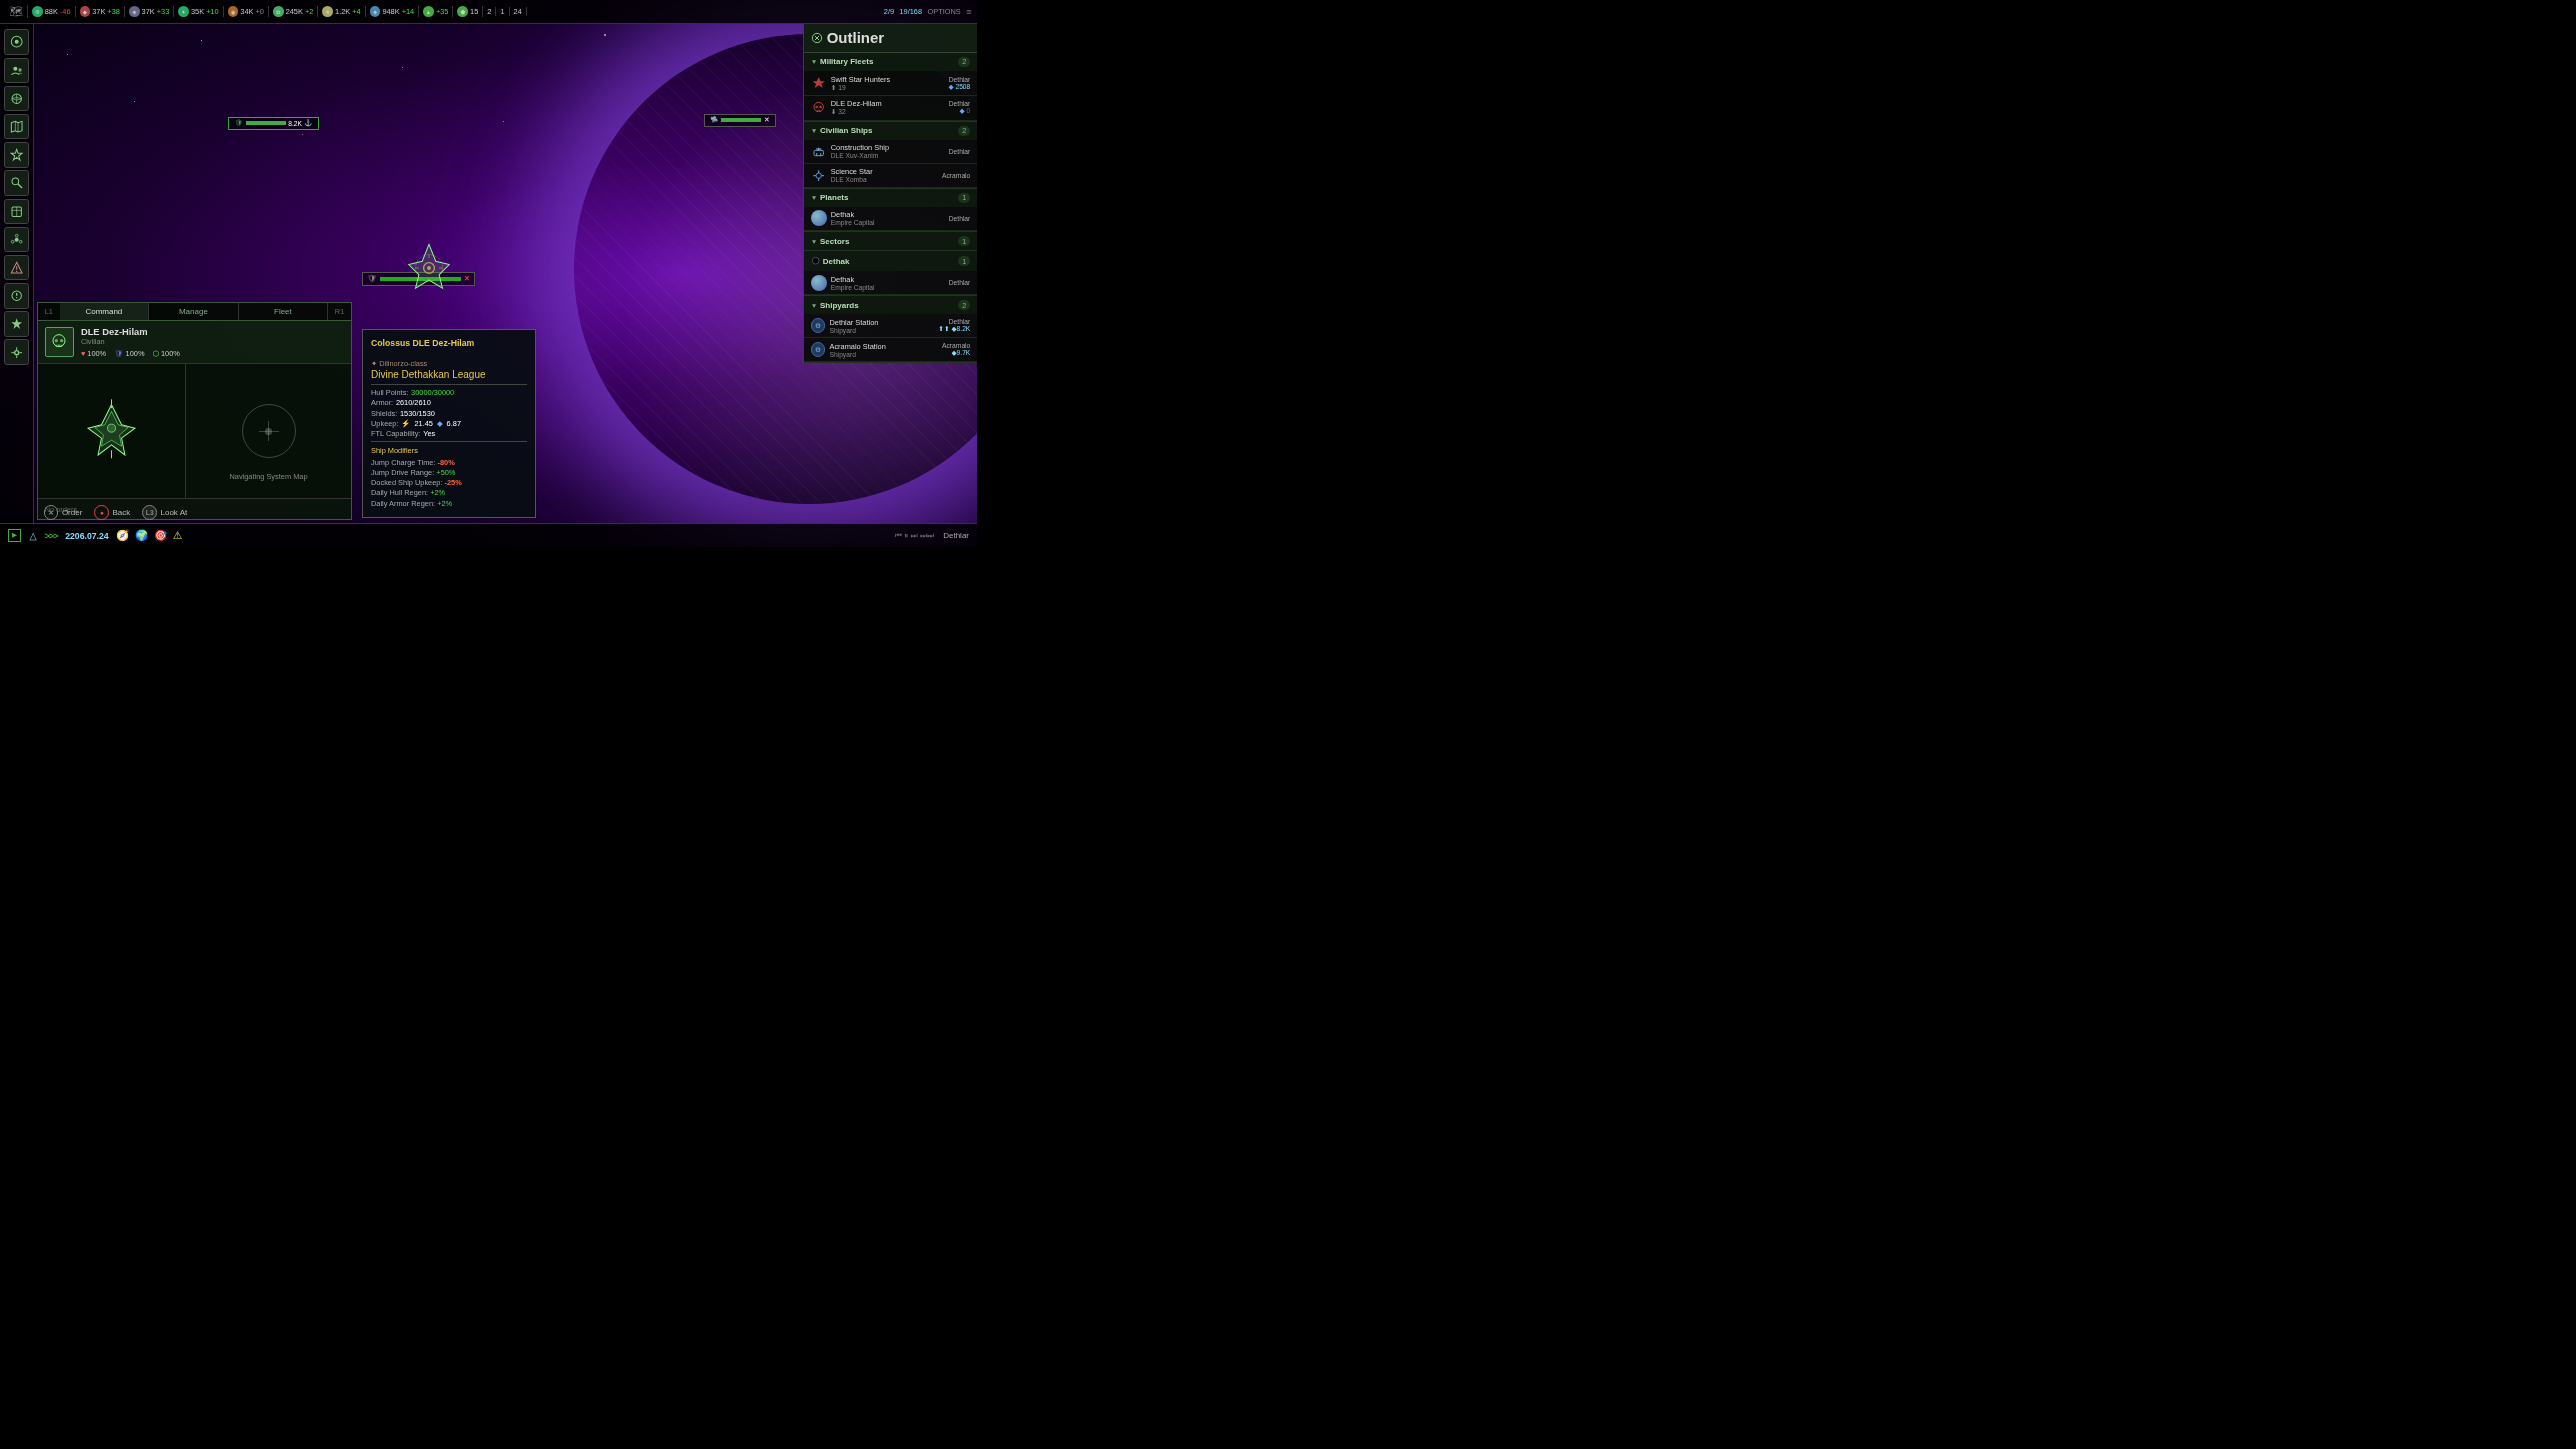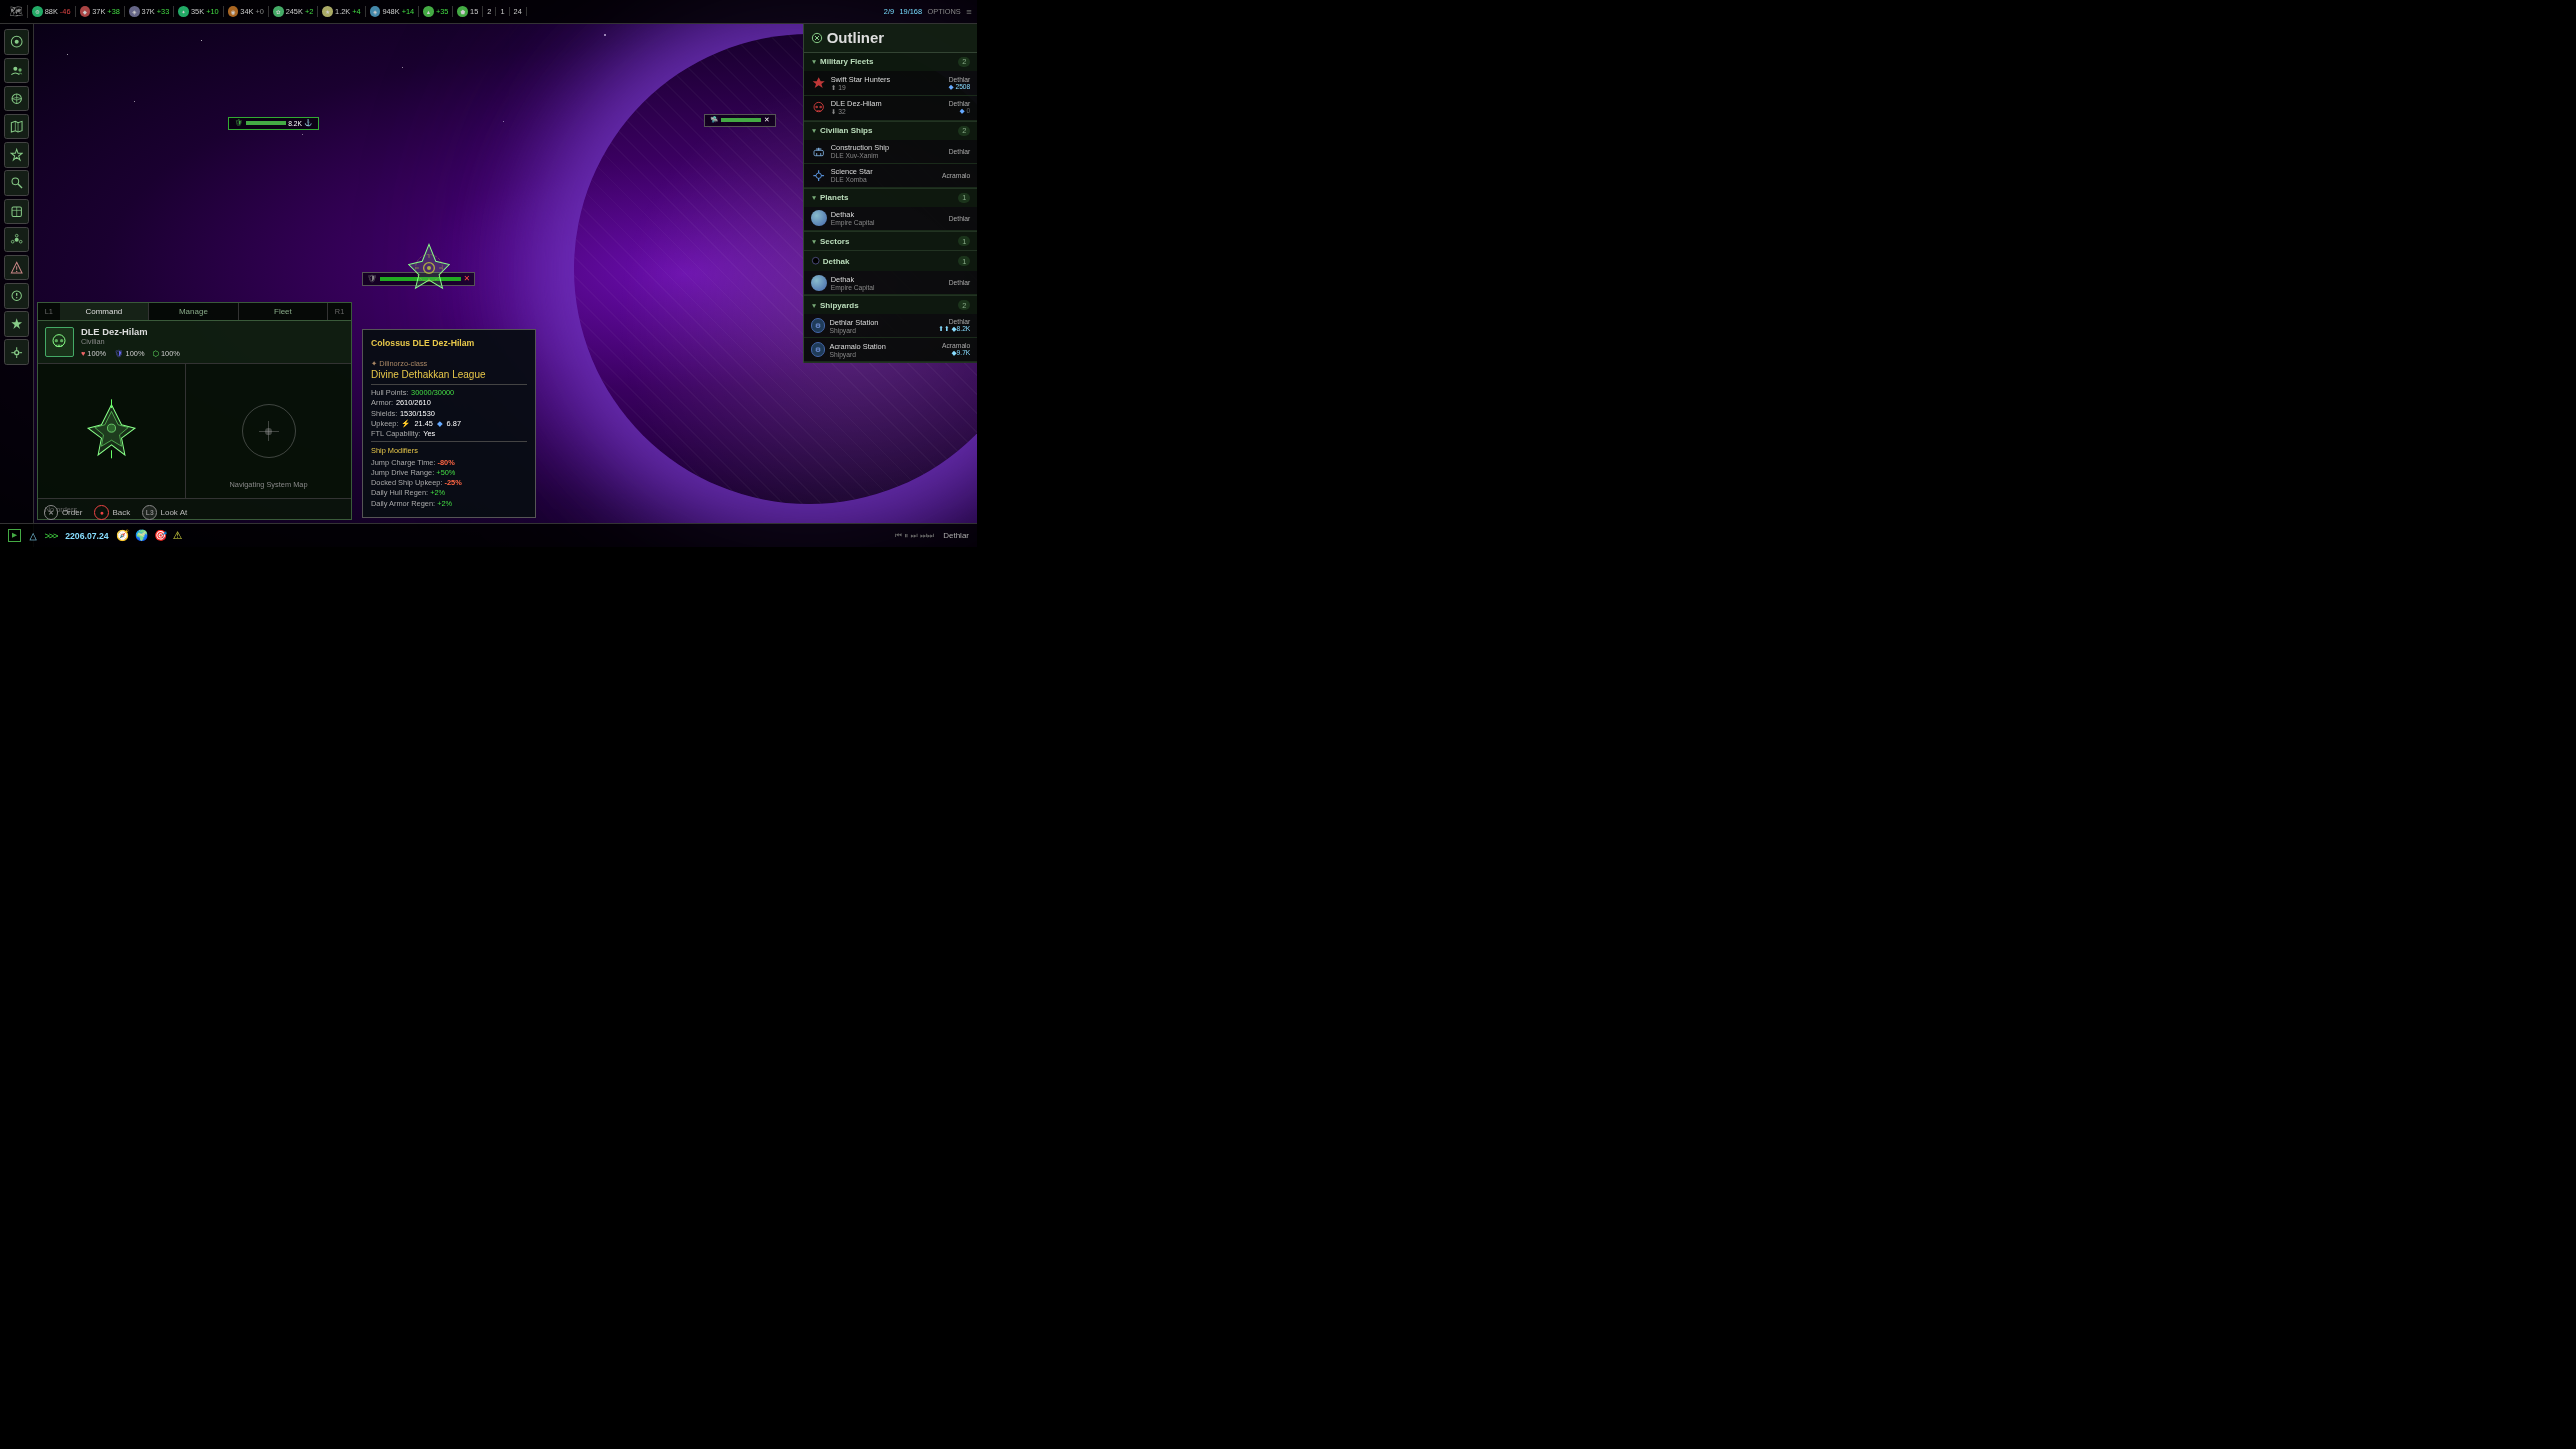--- a/index.html
+++ b/index.html
@@ -224,21 +224,21 @@
     }
     .target-reticle::before { width: 1.3px; height: 20px; }
     .target-reticle::after { width: 20px; height: 1.3px; }
     .target-center { 
       width: 6.7px; height: 6.7px;
       border-radius: 50%;
       background: rgba(150,150,150,0.4);
     }
     .nav-text {
       position: absolute;
-      bottom: 9px;
+      bottom: 17px;
       width: 100%;
       text-align: center;
       color: #888;
       font-size: 7.4px;
     }
 
     .cmd-footer {
       padding: 5.4px 6.7px;
       border-top: 0.7px solid #333;
       color: #666;

